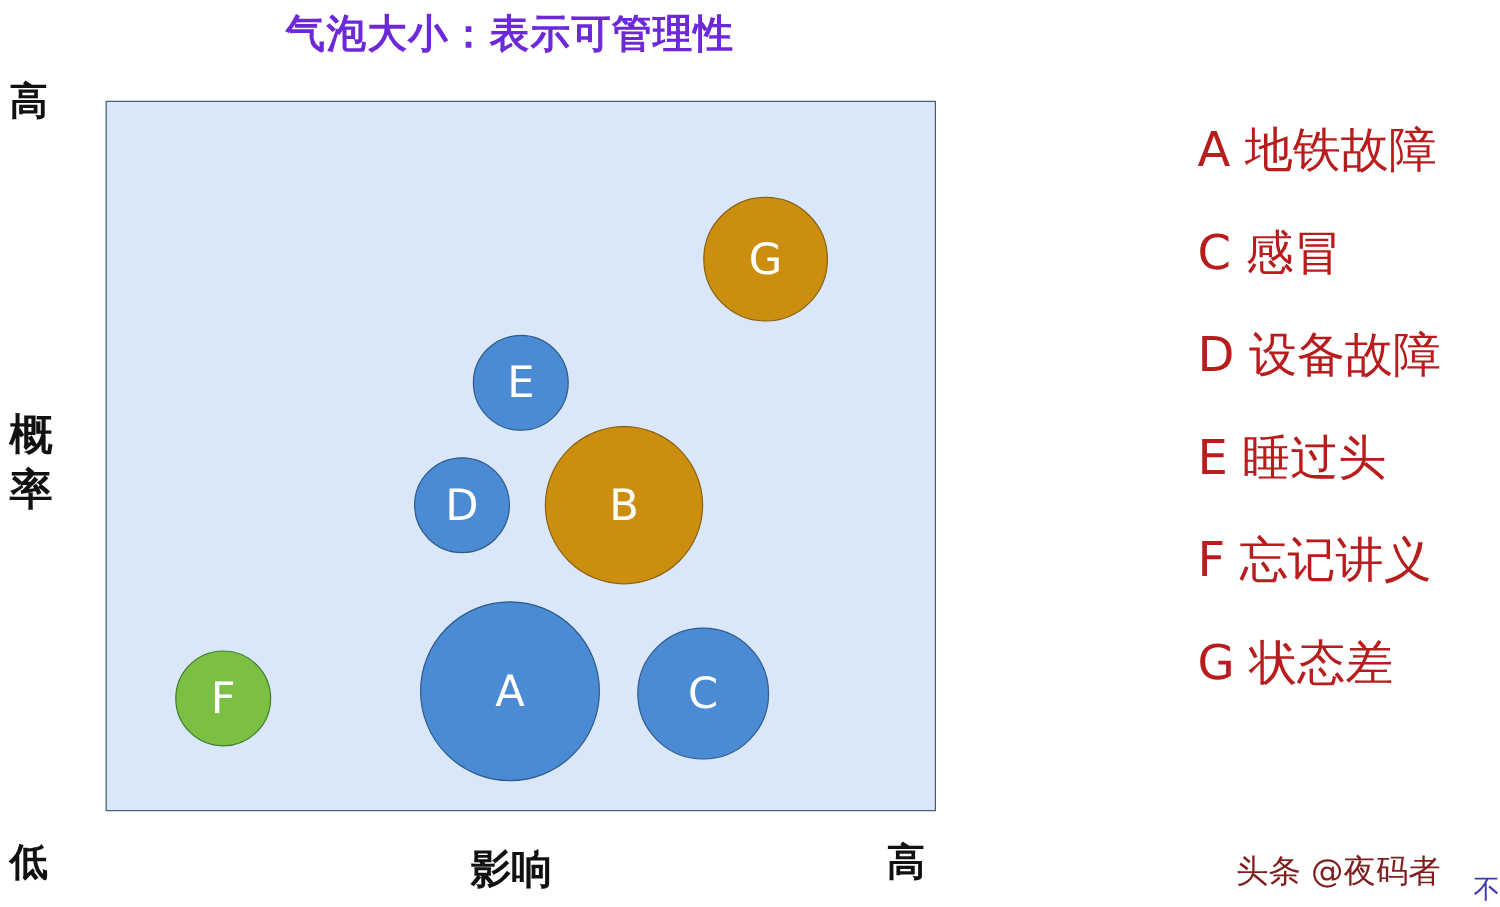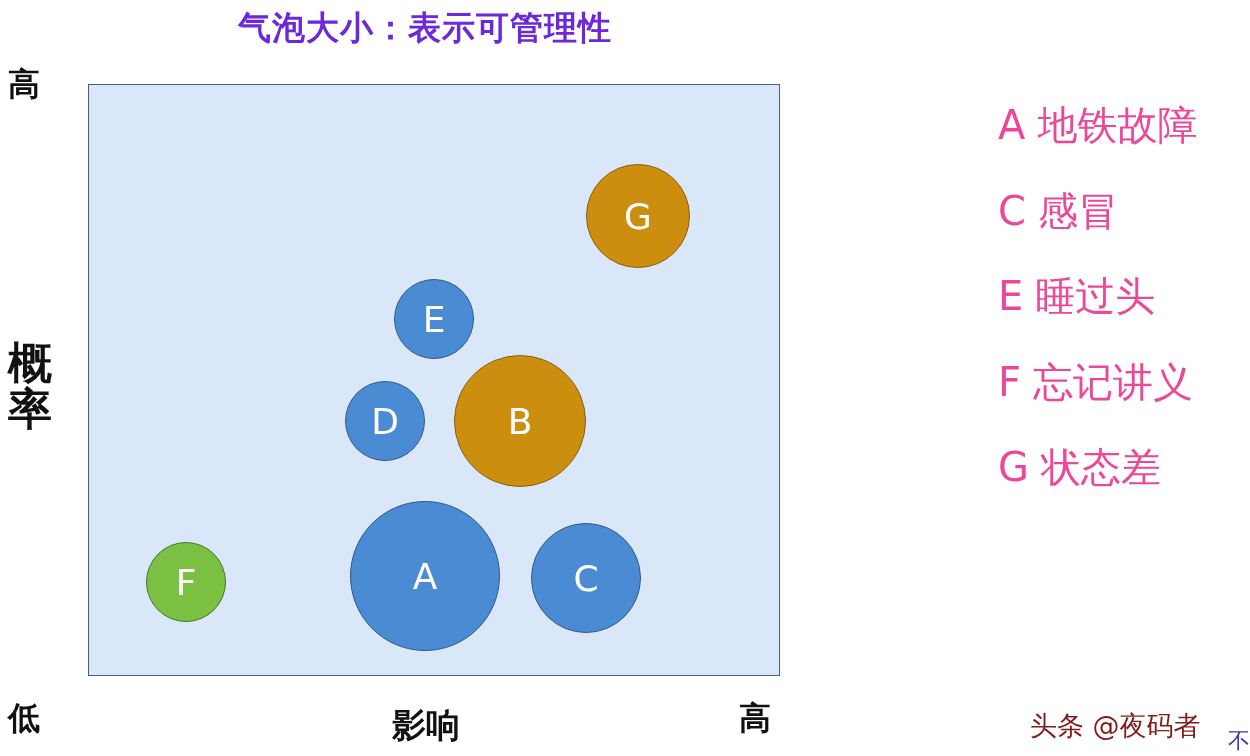--- a/index.html
+++ b/index.html
@@ -20,38 +20,38 @@
   }
   .bubble {
     position:absolute; border-radius:50%; box-sizing:border-box;
     display:flex; align-items:center; justify-content:center;
     color:#ffffff; font-size:36px; font-family:"DejaVu Sans", sans-serif;
   }
   .legend {
     position:absolute; left:998px; top:105px;
   }
   .legend-item {
-    height:85.5px; font-size:40px; color:#ec4899; white-space:nowrap; line-height:1;
+    height:85.5px; font-size:40px; color:#b91c1c; white-space:nowrap; line-height:1;
     font-family:"DejaVu Sans", sans-serif;
   }
   .legend-item .key { margin-right:12px; }
   .watermark {
     position:absolute; left:1030px; top:708px; font-size:27px; color:#7f1d1d;
   }
   .corner-mark {
     position:absolute; left:1228px; top:726px; font-size:22px; color:#3b3bb0;
   }
 </style>
 </head>
 <body>
 
 <div class="title">气泡大小：表示可管理性</div>
 
 <div class="axis-label" style="left:8px; top:68px;">高</div>
-<div class="axis-label" style="left:8px; top:340px; width:36px; line-height:46px; font-size:44px;">概率</div>
+<div class="axis-label" style="left:8px; top:340px; width:36px; line-height:46px; font-size:36px;">概率</div>
 <div class="axis-label" style="left:8px; top:702px;">低</div>
 <div class="axis-label" style="left:392px; top:708px; font-size:34px;">影响</div>
 <div class="axis-label" style="left:739px; top:702px;">高</div>
 
 <div class="plot">
   <div class="bubble" style="left: 497px; top: 79px; width: 104px; height: 104px; background: rgb(204, 142, 15); border: 1.5px solid rgb(138, 96, 16);">
       <span>G</span>
     </div>
   <div class="bubble" style="left: 305px; top: 194px; width: 80px; height: 80px; background: rgb(74, 139, 212); border: 1.5px solid rgb(46, 90, 140);">
       <span>E</span>
@@ -69,19 +69,20 @@
       <span>C</span>
     </div>
   <div class="bubble" style="left: 57px; top: 457px; width: 80px; height: 80px; background: rgb(124, 192, 67); border: 1.5px solid rgb(63, 122, 42);">
       <span>F</span>
     </div>
 </div>
 
 <div class="legend">
   <div class="legend-item"><span class="key">A</span><span>地铁故障</span></div>
   <div class="legend-item"><span class="key">C</span><span>感冒</span></div>
+  <div class="legend-item"><span class="key">D</span><span>设备故障</span></div>
   <div class="legend-item"><span class="key">E</span><span>睡过头</span></div>
   <div class="legend-item"><span class="key">F</span><span>忘记讲义</span></div>
   <div class="legend-item"><span class="key">G</span><span>状态差</span></div>
 </div>
 
 <div class="watermark">头条 @夜码者</div>
 <div class="corner-mark">不</div>
 
 </body></html>

